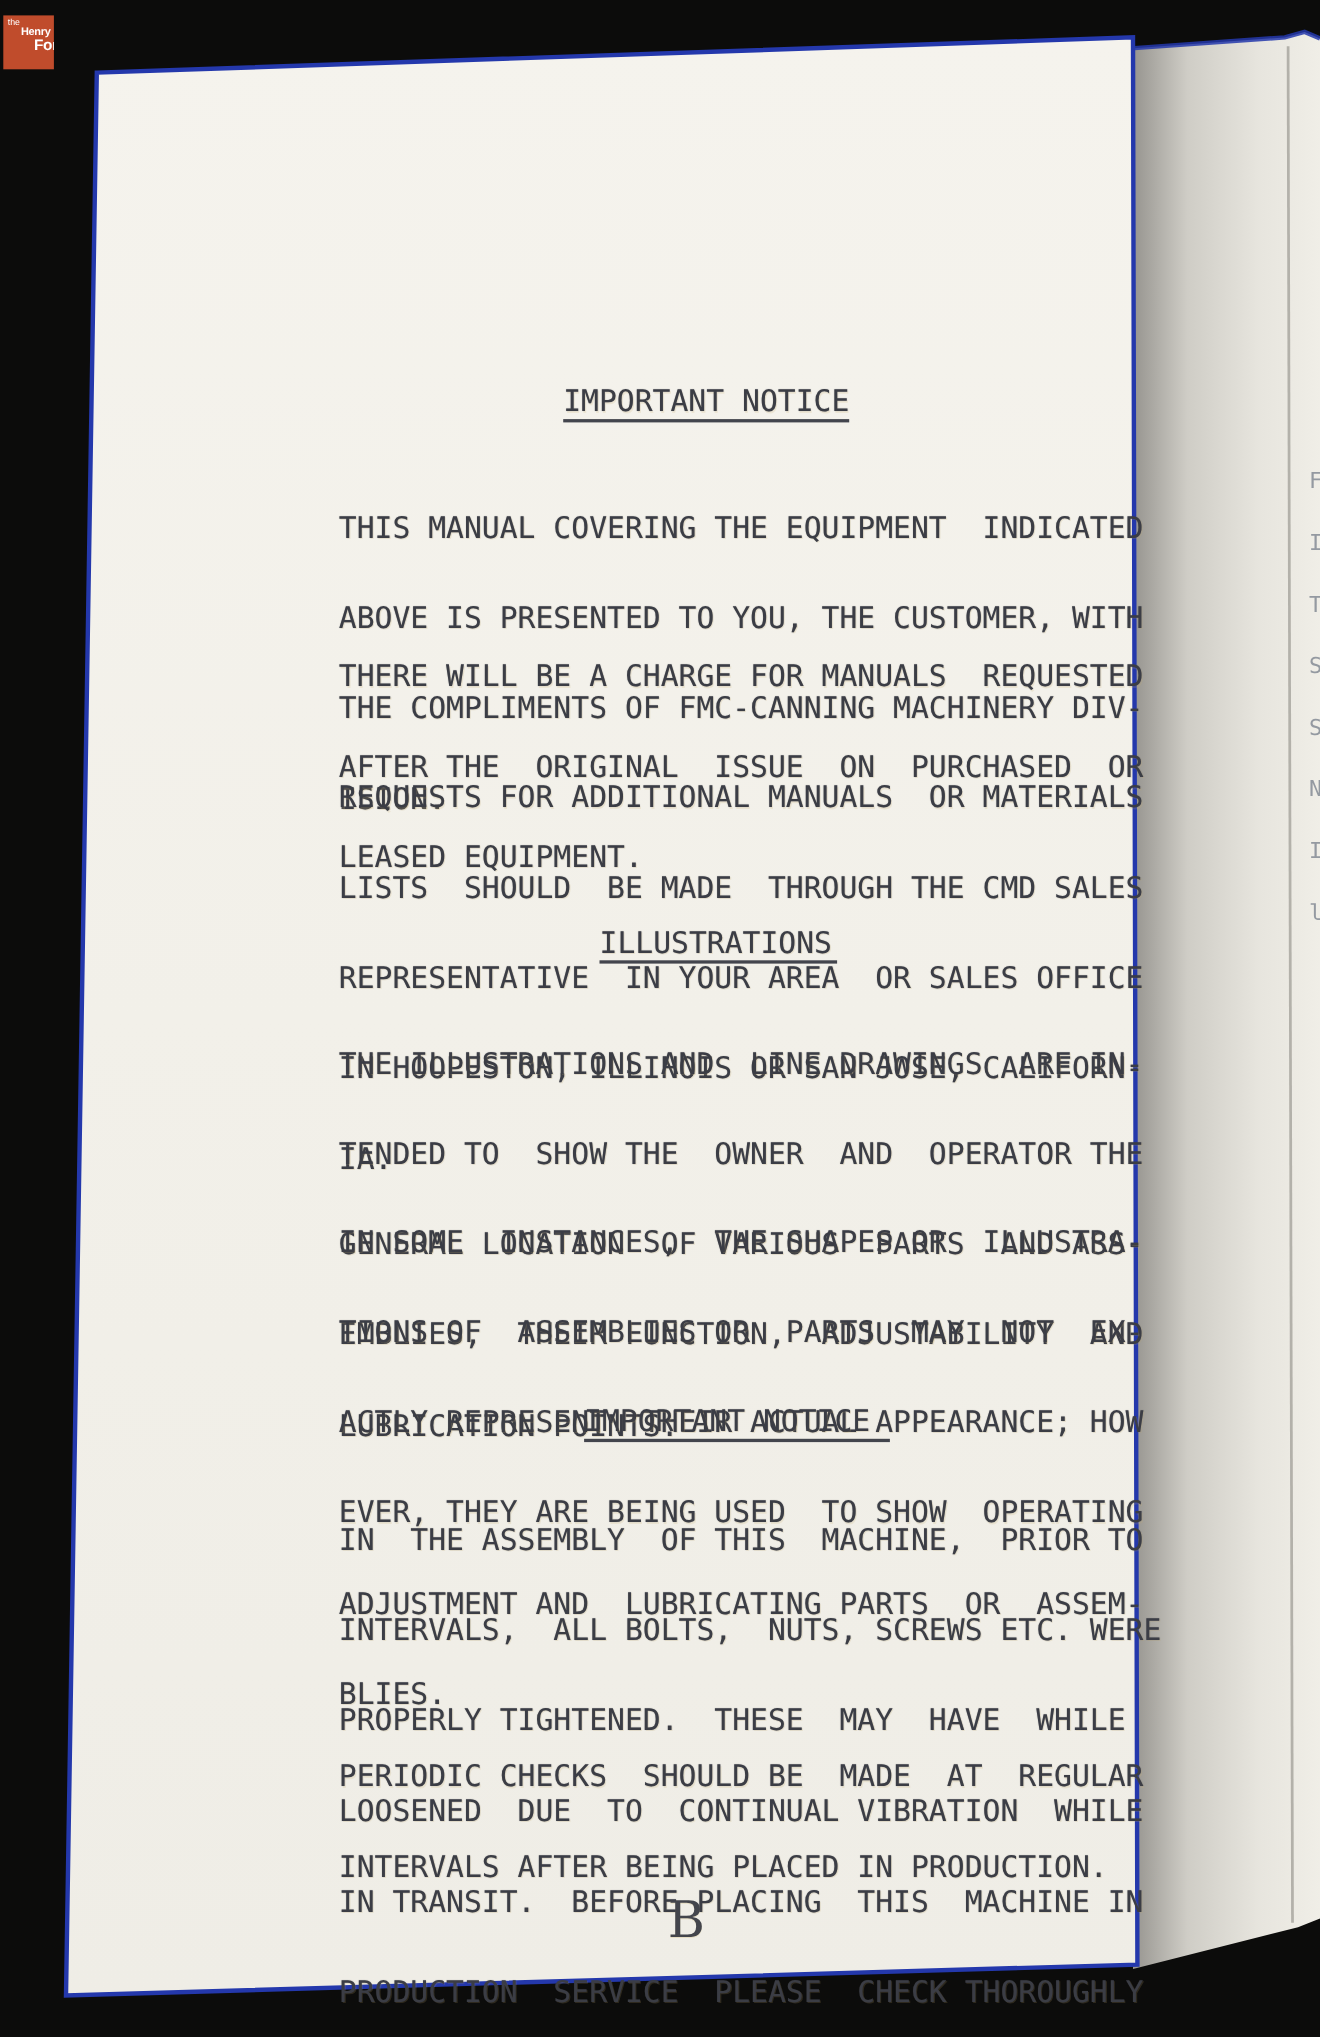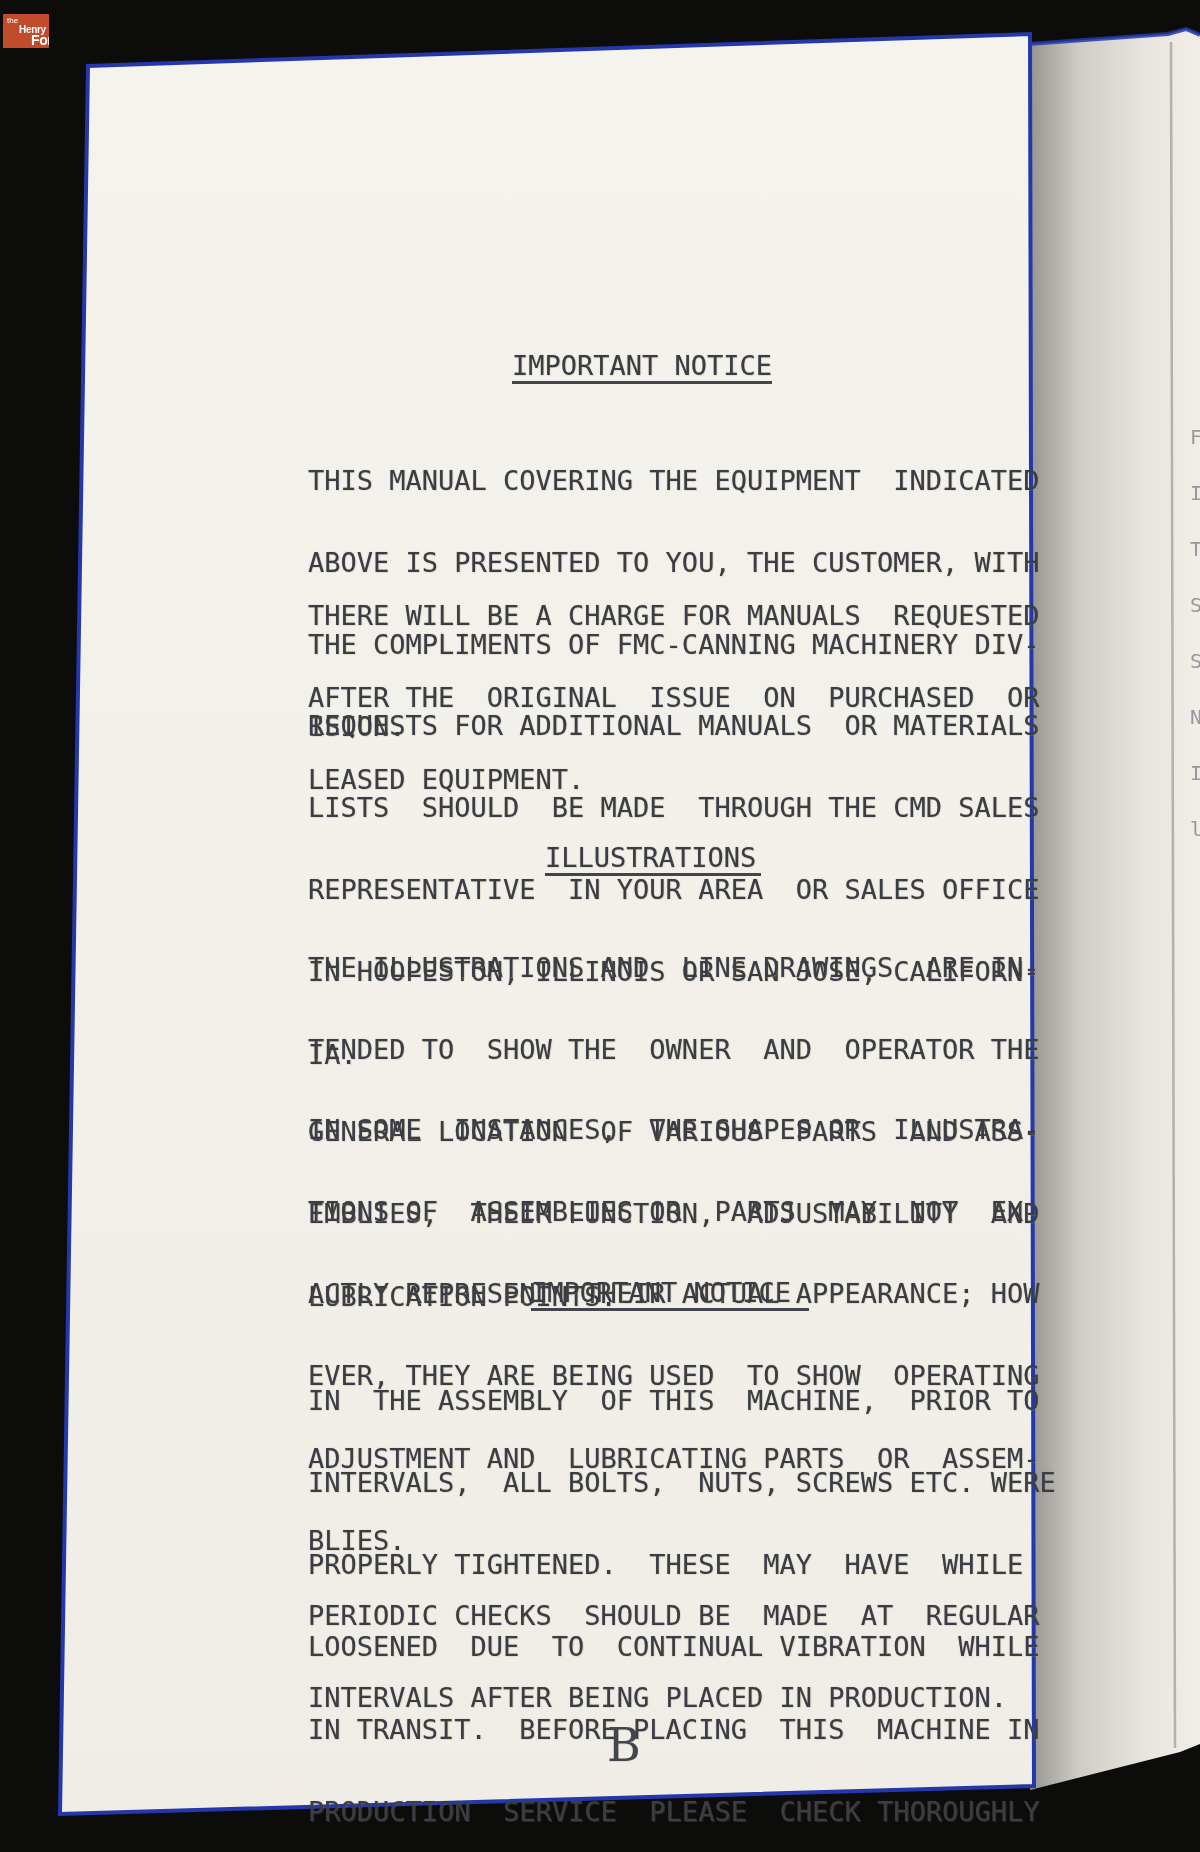--- a/index.html
+++ b/index.html
@@ -7,21 +7,21 @@
        font-family:"DejaVu Sans Mono","Liberation Mono",monospace;}
   .stage{position:absolute;inset:0;background:#0c0c0b;overflow:hidden;}
   .backdrop{position:absolute;left:0;top:0;}
   
   .type{position:absolute;color:#3b3d45;font-size:27px;line-height:27.4px;
         white-space:pre;text-shadow:0 0 1px rgba(59,61,69,.45),1px 1px 0 rgba(205,175,110,.18);}
   .heading{border-bottom:3px solid #43454d;padding-bottom:2px;}
   .pageletter{position:absolute;font-family:"DejaVu Serif","Liberation Serif",serif;
         font-size:46px;line-height:1;color:#43454c;text-shadow:0 1px 0 rgba(200,170,90,.25);}
   
-  .logo{position:absolute;left:3px;top:14px;width:46px;height:34px;background:#c04c2c;
+  .logo{position:absolute;left:3px;top:14px;width:46px;height:49px;background:#c04c2c;
         color:#fff;font-family:"Liberation Sans","DejaVu Sans",sans-serif;overflow:hidden;}
   .logo .l1{font-size:8px;line-height:8px;margin:3px 0 0 4px;}
   .logo .l2{font-size:10px;font-weight:bold;line-height:9px;margin:0 0 0 16px;letter-spacing:-.3px;}
   .logo .l3{font-size:14px;font-weight:bold;line-height:13px;margin:0 0 0 6px;letter-spacing:-.4px;padding-left:22px;}
   
   .bleed-char{position:absolute;left:1190px;width:12px;overflow:hidden;
         color:rgba(92,102,118,.62);font-size:20px;line-height:24px;white-space:pre;}
 </style>
 </head>
 <body>

